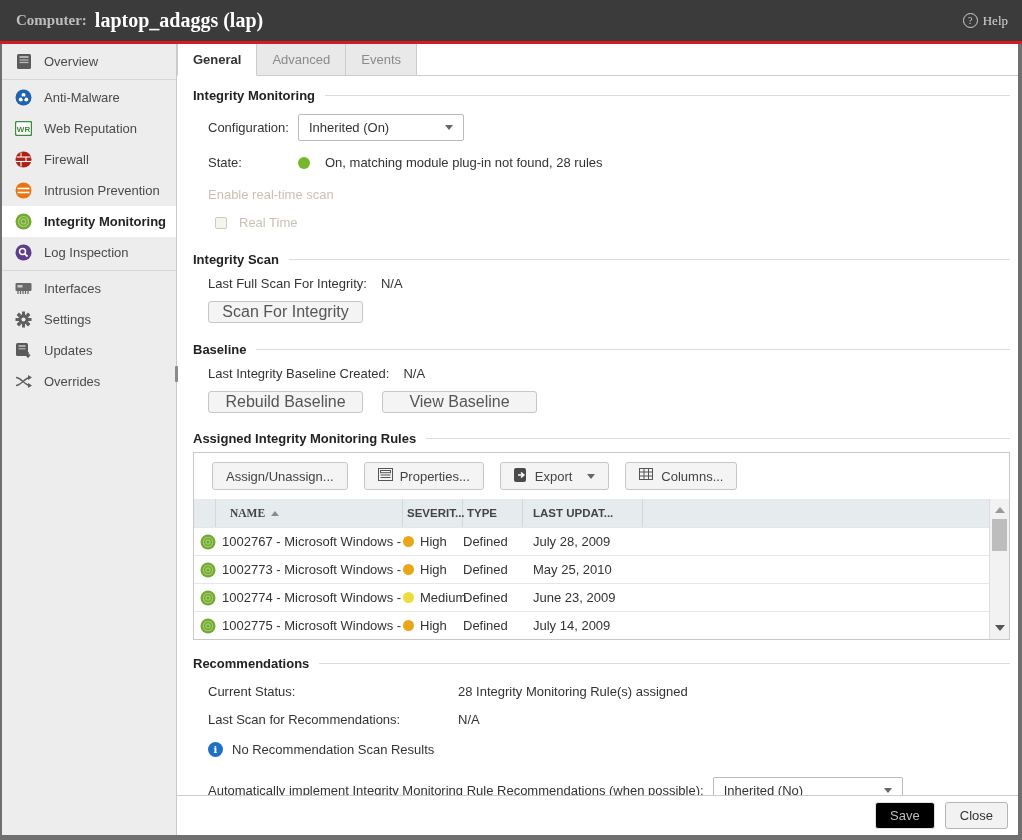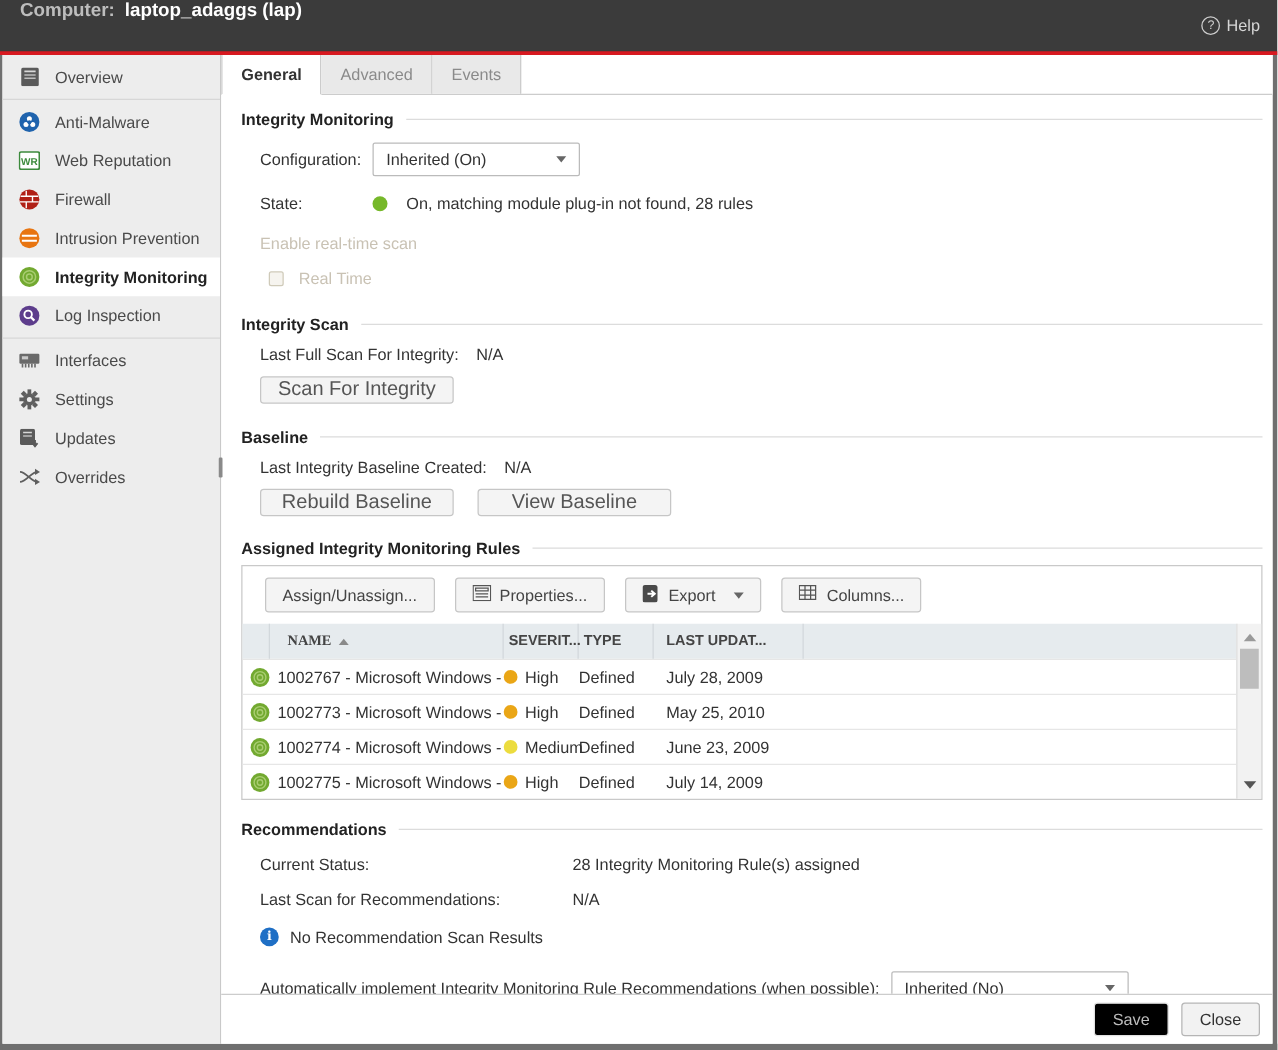--- a/index.html
+++ b/index.html
@@ -2,23 +2,23 @@
 <html><head>
 <meta charset="utf-8">
 <style>
   * { box-sizing: border-box; margin: 0; padding: 0; }
   html,body { width:1022px; height:840px; overflow:hidden; }
   body { font-family:"Liberation Sans","DejaVu Sans",sans-serif; font-size:13px; color:#333; background:#fff; }
 
   .window { width:1022px; height:840px; display:flex; flex-direction:column; }
 
   
-  .titlebar { height:44px; background:#3b3b3b; border-bottom:3px solid #d71920; display:flex; padding:0 14px 0 16px; flex:0 0 auto; }
+  .titlebar { height:44px; background:#3b3b3b; border-bottom:3px solid #d71920; display:flex; align-items:center; padding:0 14px 0 16px; flex:0 0 auto;font-family:Liberation Serif, serif; }
   .titlebar .t-prefix { color:#bdbdbd; font-size:15px; font-weight:bold; margin-right:8px; }
-  .titlebar .t-name { color:#ffffff; font-size:15px; font-weight:bold; }
+  .titlebar .t-name { color:#ffffff; font-size:20px; font-weight:bold; }
   .titlebar .spacer { flex:1; }
   .help-link { display:flex; align-items:center; gap:5px; color:#d6d6d6; font-size:13px; cursor:pointer; }
   .help-q { width:15px; height:15px; border:1.5px solid #cfcfcf; border-radius:50%; display:inline-flex; align-items:center; justify-content:center; font-size:10px; color:#cfcfcf; }
 
   
   .main { flex:1; display:flex; border-left:2px solid #6f6f6f; border-right:4px solid #6f6f6f; border-bottom:5px solid #6f6f6f; min-height:0; position:relative; }
 
   
   .sidebar { width:175px; background:#ededed; border-right:1px solid #c9c9c9; padding-top:2px; flex:0 0 auto; }
   .side-item { height:31px; display:flex; align-items:center; padding-left:13px; gap:12px; color:#4a4a4a; cursor:pointer; }

